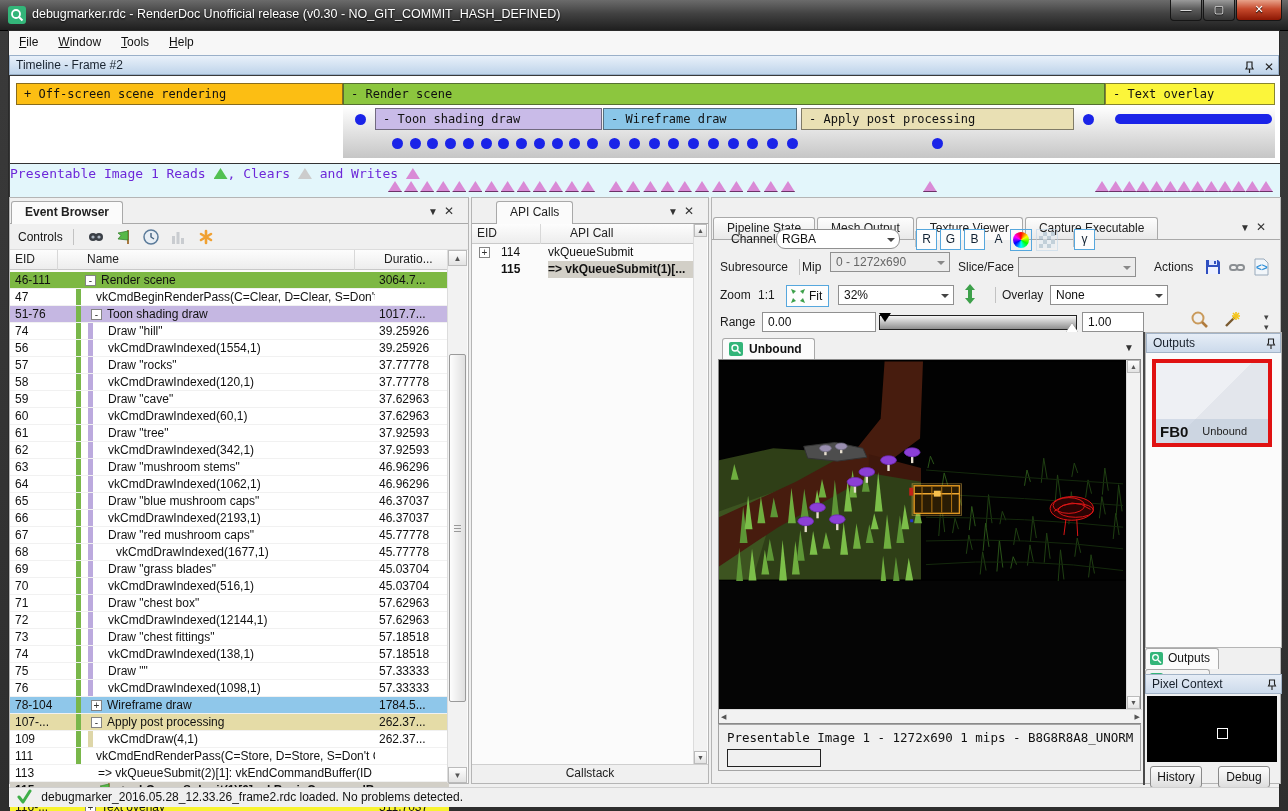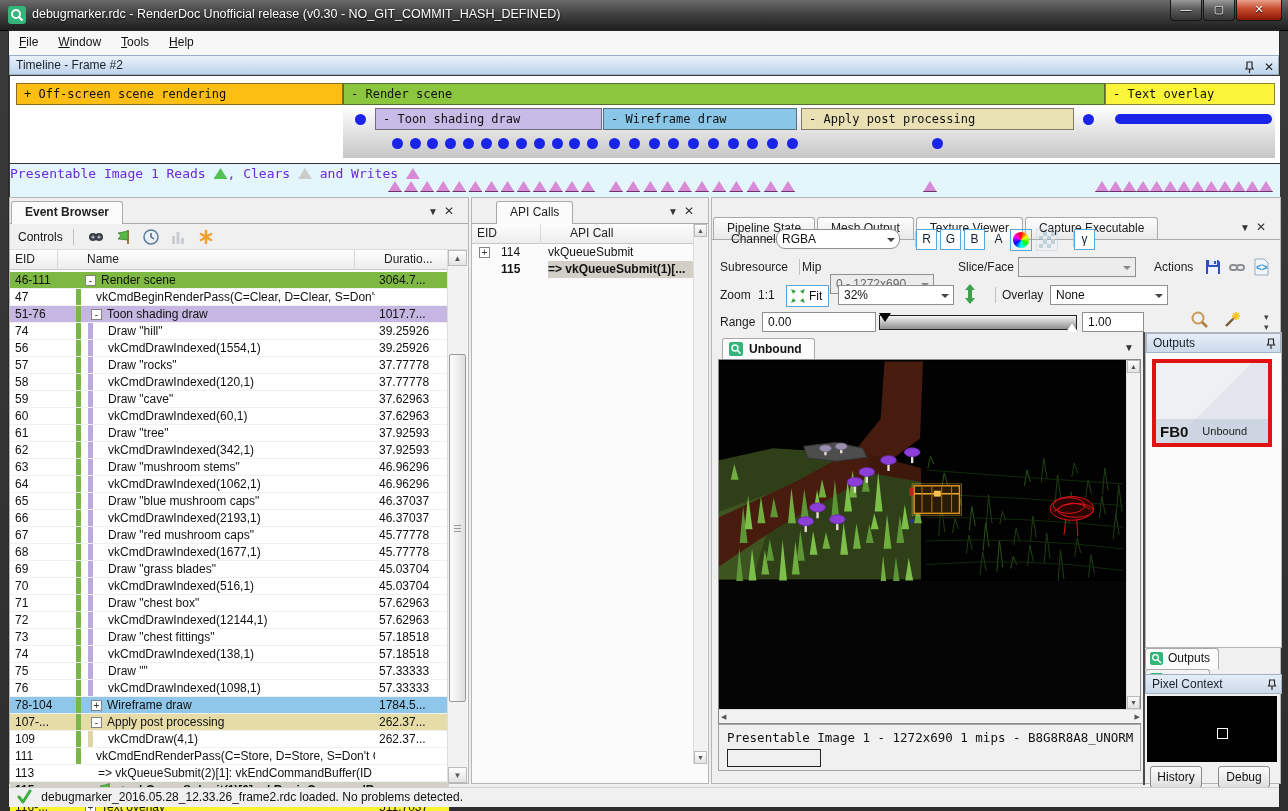--- a/index.html
+++ b/index.html
@@ -429,21 +429,21 @@
             </div>
             <div class="c-dur">45.77778</div>
           </div>
           <div class="ebrow">
             <div class="c-eid">68</div>
             <div class="c-name">
               <span style="flex: 0 0 auto; width: 13px;"></span>
               <div class="gbar" style="background: rgb(121, 183, 74);"></div>
               <div class="gbar" style="background: rgb(188, 170, 222);"></div>
               <span style="flex: 0 0 auto; width: 8px;"></span>
-              <span style="overflow: hidden; text-overflow: clip; white-space: nowrap;">vkCmdDrawIndexed(1677,1)</span>
+              <span style="overflow: hidden; text-overflow: clip; white-space: nowrap; margin-left: 8px;">vkCmdDrawIndexed(1677,1)</span>
             </div>
             <div class="c-dur">45.77778</div>
           </div>
           <div class="ebrow">
             <div class="c-eid">69</div>
             <div class="c-name">
               <span style="flex: 0 0 auto; width: 13px;"></span>
               <div class="gbar" style="background: rgb(121, 183, 74);"></div>
               <div class="gbar" style="background: rgb(188, 170, 222);"></div>
               <span style="flex: 0 0 auto; width: 8px;"></span>
@@ -631,20 +631,21 @@
           <div class="apirow">
             <div class="a-exp"></div>
             <div class="a-eid" style="font-weight: bold;">115</div>
             <div class="a-call" style="font-weight: bold; background: rgb(210, 207, 199);">=&gt; vkQueueSubmit(1)[...</div>
           </div>
         </div>
       <div class="vsb" style="right:1px;top:26px;width:13px;height:540px;">
         <div class="sbarrow" style="top:0;height:13px;line-height:12px;font-size:7px;">▲</div>
         <div class="sbarrow" style="bottom:0;height:13px;line-height:12px;font-size:7px;">▼</div>
       </div>
+      <div id="api-callstack"><span>Callstack</span></div>
     </div>
 
     <div class="panel" style="left:702px;top:166px;width:570px;height:587px;background:#f0f0f0;">
       <div class="tabbar" id="rp-tabs" style="left:0;top:16px;width:100%;height:26px;"><div class="tab">Pipeline State</div><div class="tab">Mesh Output</div><div class="tab active">Texture Viewer</div><div class="tab">Capture Executable</div><span class="tabicons"><span>▼</span><span style="font-size:12px;">✕</span></span></div>
 
       <span class="lbl" style="left:19px;top:30px;">Channels</span>
       <div class="dd" style="left:64px;top:31px;width:124px;border-radius:9px;"><span>RGBA</span><span class="dda"></span></div>
       <span class="tsep" style="position:absolute;left:196px;top:33px;"></span>
       <div id="ch-btns"></div>
       <div class="iconbtn" style="left:298px;top:31px;border:1px solid #56a7dd;box-sizing:border-box;">
@@ -652,21 +653,21 @@
         </div>
       <div class="iconbtn" style="left:324px;top:31px;border:1px solid #bcd6ea;box-sizing:border-box;opacity:.55;">
         <div style="position:absolute;left:2px;top:2px;width:16px;height:16px;background:repeating-conic-gradient(#9db6c8 0 25%,#e4edf4 0 50%) 0 0/8px 8px;"></div>
         </div>
       <span class="tsep" style="position:absolute;left:354px;top:33px;"></span>
       <div class="chbtn" style="left:362px;top:31px;">γ</div>
 
       <span class="lbl" style="left:8px;top:58px;">Subresource</span>
       <span class="tsep" style="position:absolute;left:80px;top:61px;"></span>
       <span class="lbl" style="left:90px;top:58px;">Mip</span>
-      <div class="dd gray" style="left:118px;top:76px;width:104px;"><span>0 - 1272x690</span><span class="dda" style="border-top-color:#888;"></span></div>
+      <div class="dd gray" style="left:118px;top:54px;width:120px;"><span>0 - 1272x690</span><span class="dda" style="border-top-color:#888;"></span></div>
       <span class="lbl" style="left:246px;top:58px;">Slice/Face</span>
       <div class="dd gray" style="left:306px;top:59px;width:118px;"><span></span><span class="dda" style="border-top-color:#888;"></span></div>
       <span class="lbl" style="left:442px;top:58px;">Actions</span>
       <span class="iconbtn" style="left:492px;top:60px;">
         <svg width="18" height="18">
             <path d="M2 2h12l2 2v12H2z" fill="#2f4fc0"></path>
             <rect x="5" y="2" width="8" height="5" fill="#dfe6ff"></rect>
             <rect x="10" y="3" width="2" height="3" fill="#2f4fc0"></rect>
             <rect x="4" y="9" width="10" height="7" fill="#eef1ff"></rect>
           </svg></span>

